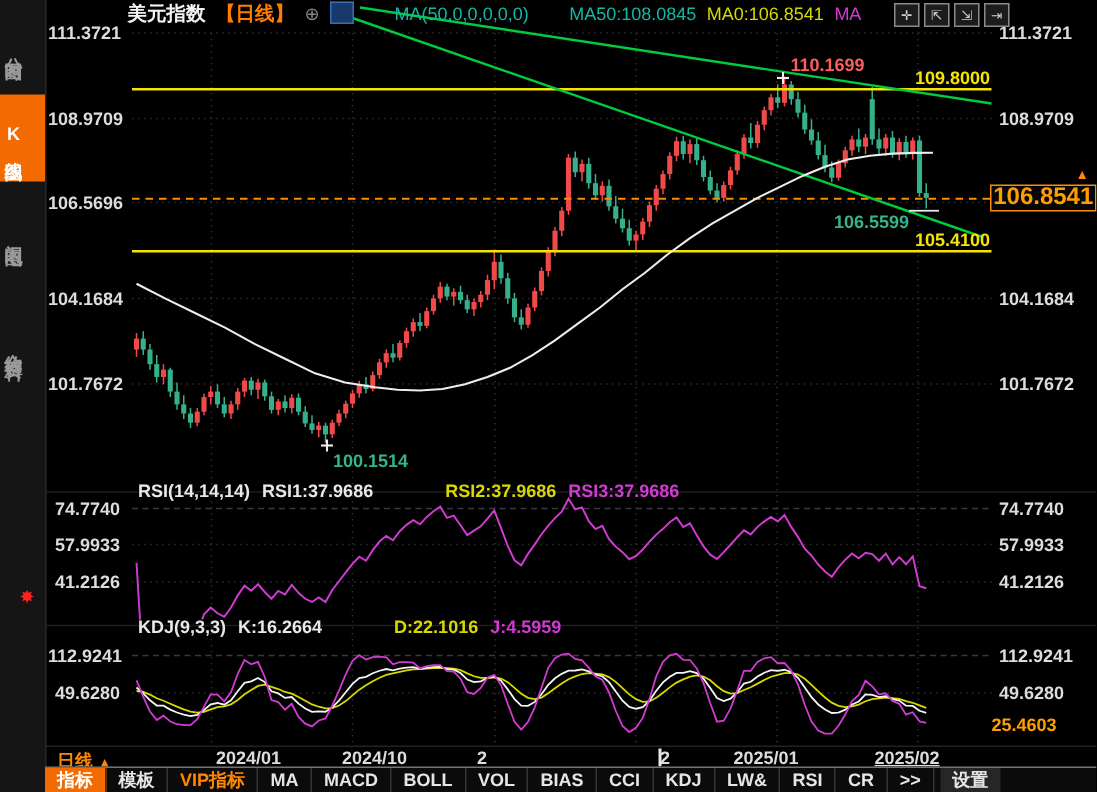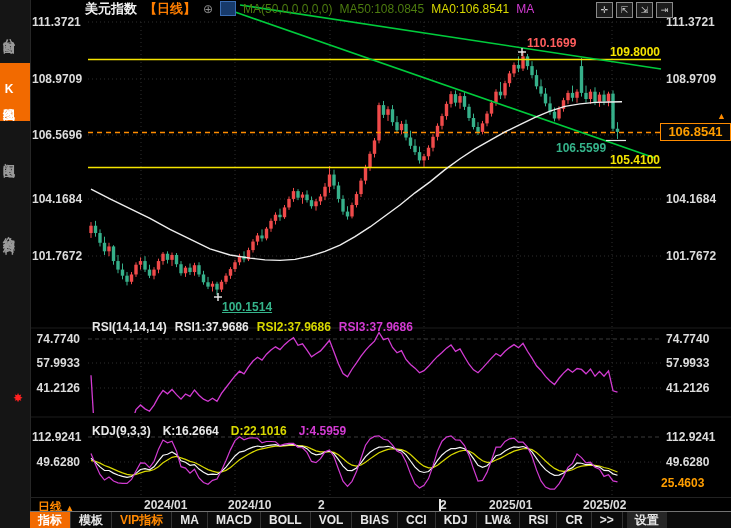--- a/index.html
+++ b/index.html
@@ -12,35 +12,35 @@
   .side-item{position:absolute;left:0;width:30px;writing-mode:vertical-lr;text-orientation:upright;
              text-align:center;font-size:12px;font-weight:700;color:#9a9a9a;letter-spacing:2px;cursor:pointer;}
   .side-item.active{background:#f26a00;color:#fff;}
   .side-alert{position:absolute;left:13px;top:391px;color:#ff2020;font-size:12px;z-index:6;}
   
   .tophead{position:absolute;left:85px;top:1px;height:15px;display:flex;align-items:center;gap:7px;z-index:6;white-space:nowrap;}
   .t-symbol{color:#f2f2f2;font-size:13px;font-weight:700;}
   .t-period{color:#ff7e00;font-size:13px;font-weight:700;}
   .t-plus{color:#8a8a8a;font-size:12px;cursor:pointer;}
   .t-chicon{width:14px;height:13px;background:#173a6b;border:1px solid #3b6db3;display:inline-block;cursor:pointer;}
-  .t-ma,.t-ma50{color:#4d7c0f;font-size:12px;}
+  .t-ma,.t-ma50{color:#14b8a6;font-size:12px;margin-left:20px;}
   .t-ma0{color:#d8d800;font-size:12px;}
   .t-mam{color:#d23bd2;font-size:12px;}
   .wintools{position:absolute;left:596px;top:2px;display:flex;gap:3px;z-index:7;}
   .wt{width:15px;height:14px;border:1px solid #8a8a8a;background:#1c1c1c;color:#cfcfcf;font-size:9px;
       display:flex;align-items:center;justify-content:center;cursor:pointer;}
   
   .axlab{position:absolute;font-size:12px;font-weight:700;color:#dcdcdc;z-index:4;white-space:nowrap;}
   .ann{position:absolute;font-size:12px;font-weight:700;z-index:4;white-space:nowrap;}
   
   .indhead{position:absolute;left:92px;display:flex;gap:8px;font-size:12px;font-weight:700;z-index:4;white-space:nowrap;text-align:right;}
-  .ih-w{color:#e8e8e8;} .ih-y{color:#d8d800;} .ih-m{color:#d23bd2;}
+  .ih-w{color:#e8e8e8;} .ih-y{color:#d8d800;margin-left:40px;} .ih-m{color:#d23bd2;}
   
   .badge{position:absolute;left:660px;top:123px;width:69px;height:16px;background:#060606;border:1px solid #ff8c00;
-         color:#ff9e00;font-size:13px;font-weight:700;text-align:center;line-height:16px;z-index:6;}
+         color:#ff9e00;font-size:16px;font-weight:700;text-align:center;line-height:16px;z-index:6;}
   .badge-arrow{position:absolute;left:717px;top:111px;color:#ff8c00;font-size:9px;z-index:6;}
   .kdj-cur{position:absolute;left:661px;top:476px;color:#ff9e00;font-size:12px;font-weight:700;z-index:4;}
   
   .dateband{position:absolute;left:30px;top:497px;width:701px;height:14px;border-top:1px solid #222;z-index:5;text-align:center;}
   .period-sel{position:absolute;left:8px;top:1px;color:#ff8800;font-size:12px;font-weight:700;cursor:pointer;}
   .period-sel .arr{font-size:9px;color:#ff8800;}
   .dtip{position:absolute;left:295px;top:0px;height:13px;background:#000;color:#ff9900;font-size:12px;font-weight:700;
         border-bottom:1px solid #ff9900;padding:0 3px;z-index:6;white-space:nowrap;margin-top:44px;}
   .dcursor{position:absolute;left:409px;top:1px;width:1.5px;height:12px;background:#e8e8e8;z-index:7;}
   
@@ -368,21 +368,21 @@
     <span class="wt">⇲</span>
     <span class="wt">⇥</span>
   </div>
 
   <div class="indhead" style="top:320px;">
     <span class="ih-w">RSI(14,14,14)</span>
     <span class="ih-w">RSI1:37.9686</span>
     <span class="ih-y">RSI2:37.9686</span>
     <span class="ih-m">RSI3:37.9686</span>
   </div>
-  <div class="indhead" style="top:424px;gap:12px;">
+  <div class="indhead" style="top:411px;">
     <span class="ih-w">KDJ(9,3,3)</span>
     <span class="ih-w">K:16.2664</span>
     <span class="ih-y">D:22.1016</span>
     <span class="ih-m">J:4.5959</span>
   </div>
 
   <div class="badge">106.8541</div>
   <div class="badge-arrow">▲</div>
   <div class="kdj-cur">25.4603</div>
 
@@ -403,27 +403,27 @@
       <div class="axlab" style="left: 32px; top: 381px; width: 48px; text-align: right;">41.2126</div>
       <div class="axlab" style="left: 666px; top: 381px;">41.2126</div>
       <div class="axlab" style="left: 32px; top: 430px; width: 48px; text-align: right;">112.9241</div>
       <div class="axlab" style="left: 666px; top: 430px;">112.9241</div>
       <div class="axlab" style="left: 32px; top: 455px; width: 48px; text-align: right;">49.6280</div>
       <div class="axlab" style="left: 666px; top: 455px;">49.6280</div>
       <div class="ann" style="top: 36px; color: rgb(255, 93, 93); left: 527px;">110.1699</div>
       <div class="ann" style="top: 45px; color: rgb(245, 228, 0); right: 71px;">109.8000</div>
       <div class="ann" style="top: 141px; color: rgb(53, 180, 139); left: 556px;">106.5599</div>
       <div class="ann" style="top: 153px; color: rgb(245, 228, 0); right: 71px;">105.4100</div>
-      <div class="ann" style="top: 300px; color: rgb(53, 180, 139); left: 222px; text-decoration: underline;">100.1514</div>
+      <div class="ann" style="top: 300px; color: rgb(53, 180, 139); left: 222px;">100.1514</div>
       <div class="axlab" style="left: 144px; top: 498px;">2024/01</div>
       <div class="axlab" style="left: 228px; top: 498px;">2024/10</div>
       <div class="axlab" style="left: 318px; top: 498px;">2</div>
       <div class="axlab" style="left: 440px; top: 498px;">2</div>
       <div class="axlab" style="left: 489px; top: 498px;">2025/01</div>
-      <div class="axlab" style="left: 583px; top: 498px;">2025/02</div>
+      <div class="axlab" style="left: 583px; top: 498px; text-decoration: underline;">2025/02</div>
     </div>
 
   <div class="dateband">
     <div class="period-sel">
       <span>日线</span> <span class="arr">▲</span>
     </div>
     <div class="dtip">2024/11/06 星期三</div>
     <div class="dcursor"></div>
   </div>
 

